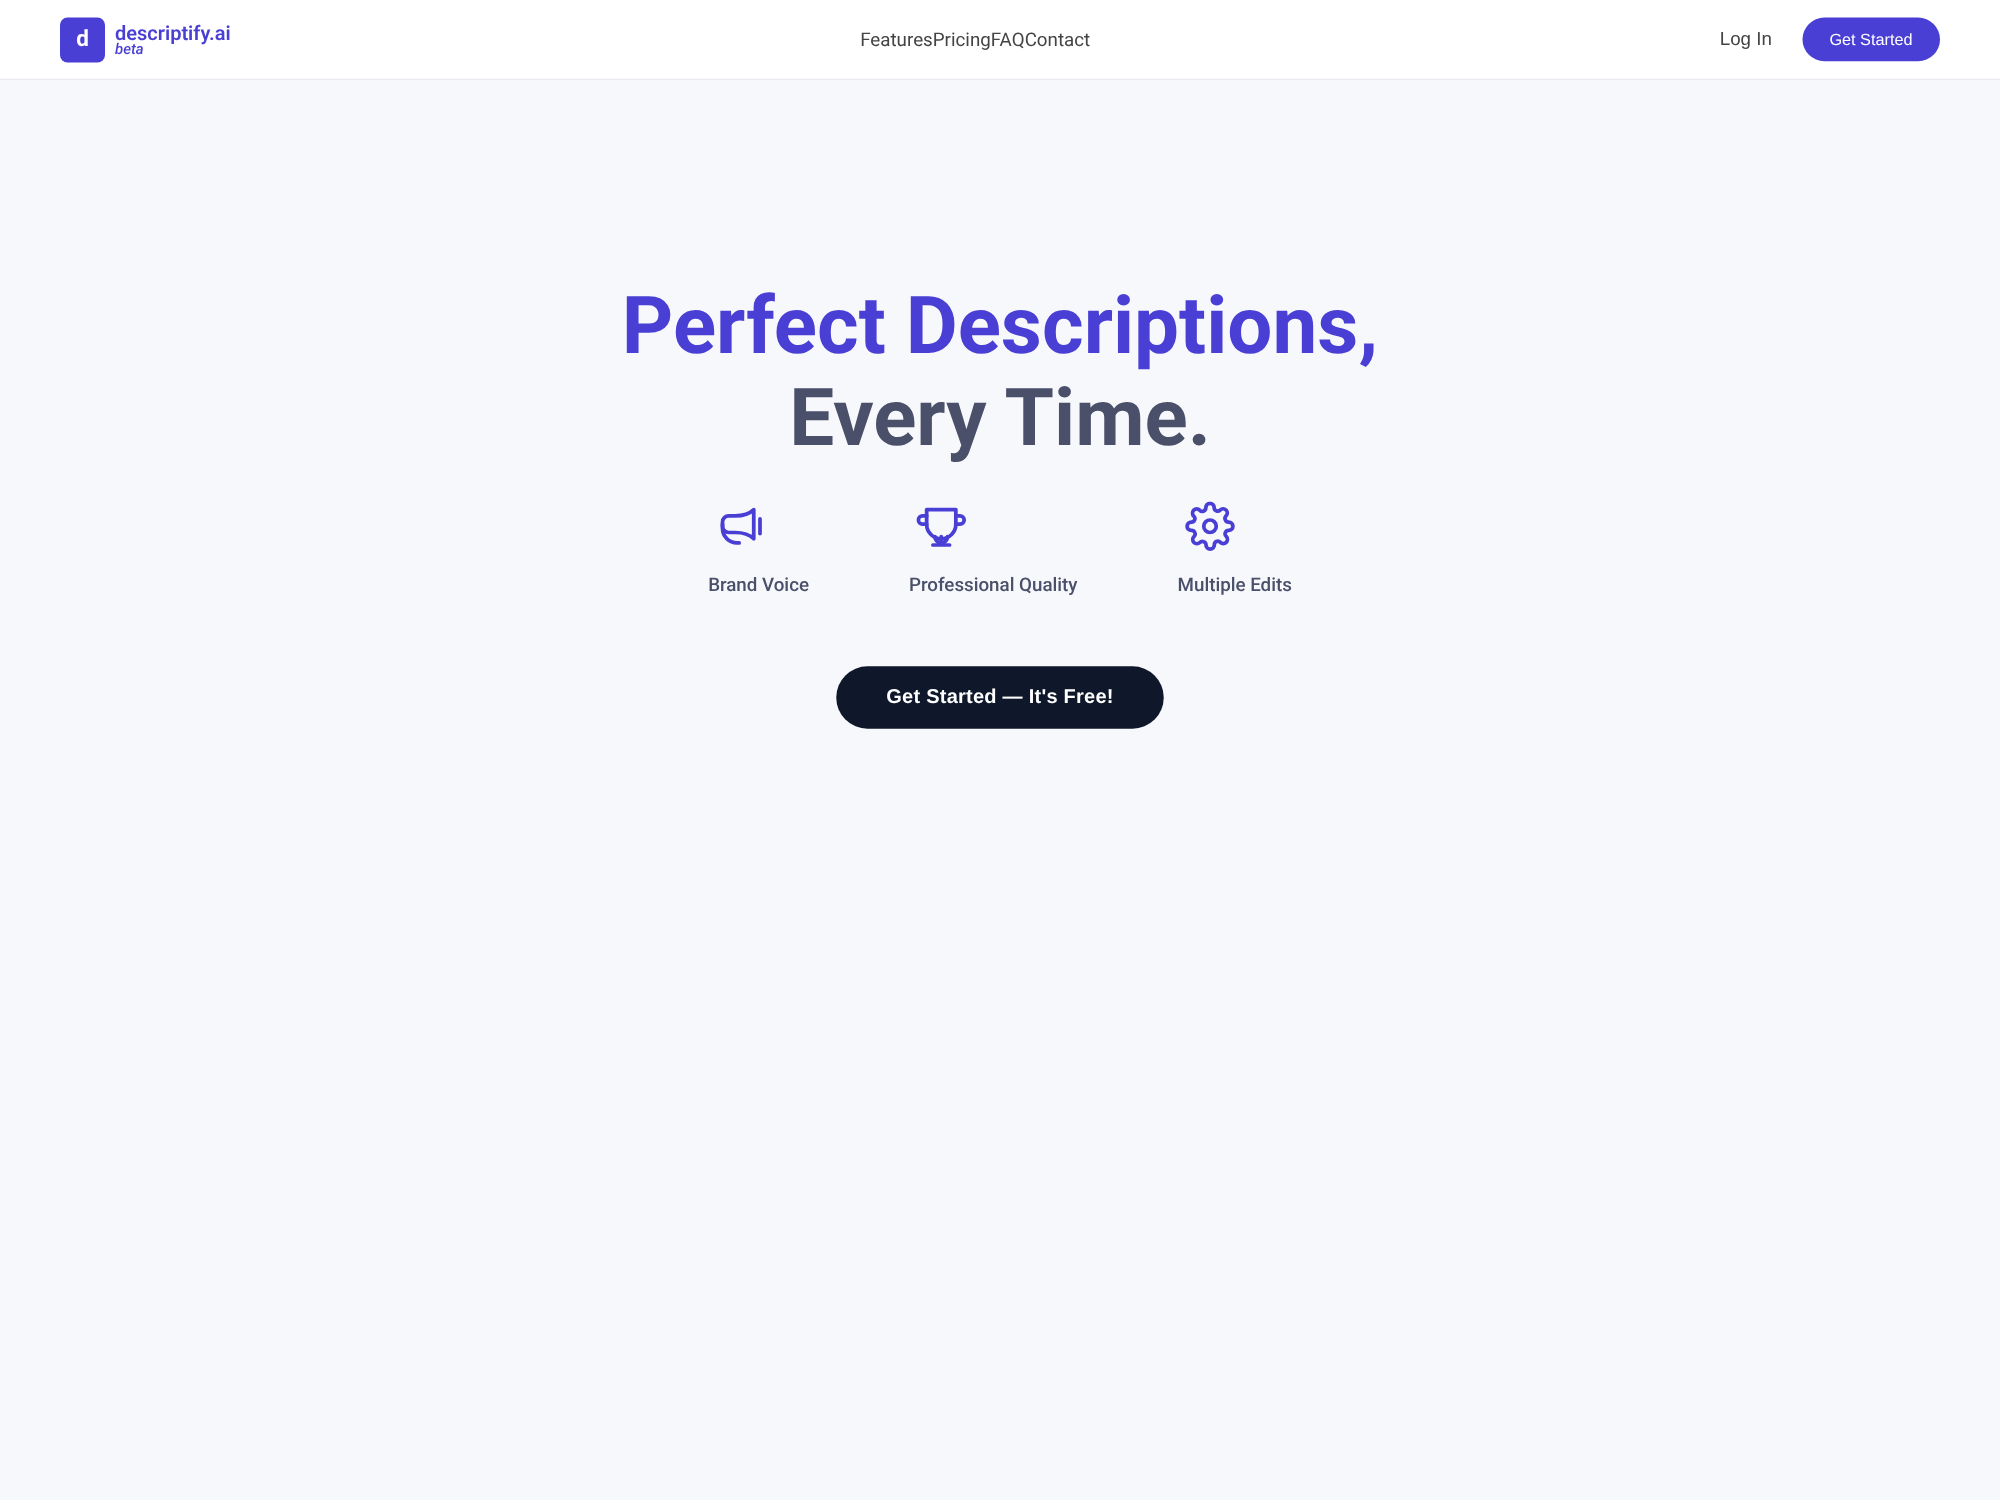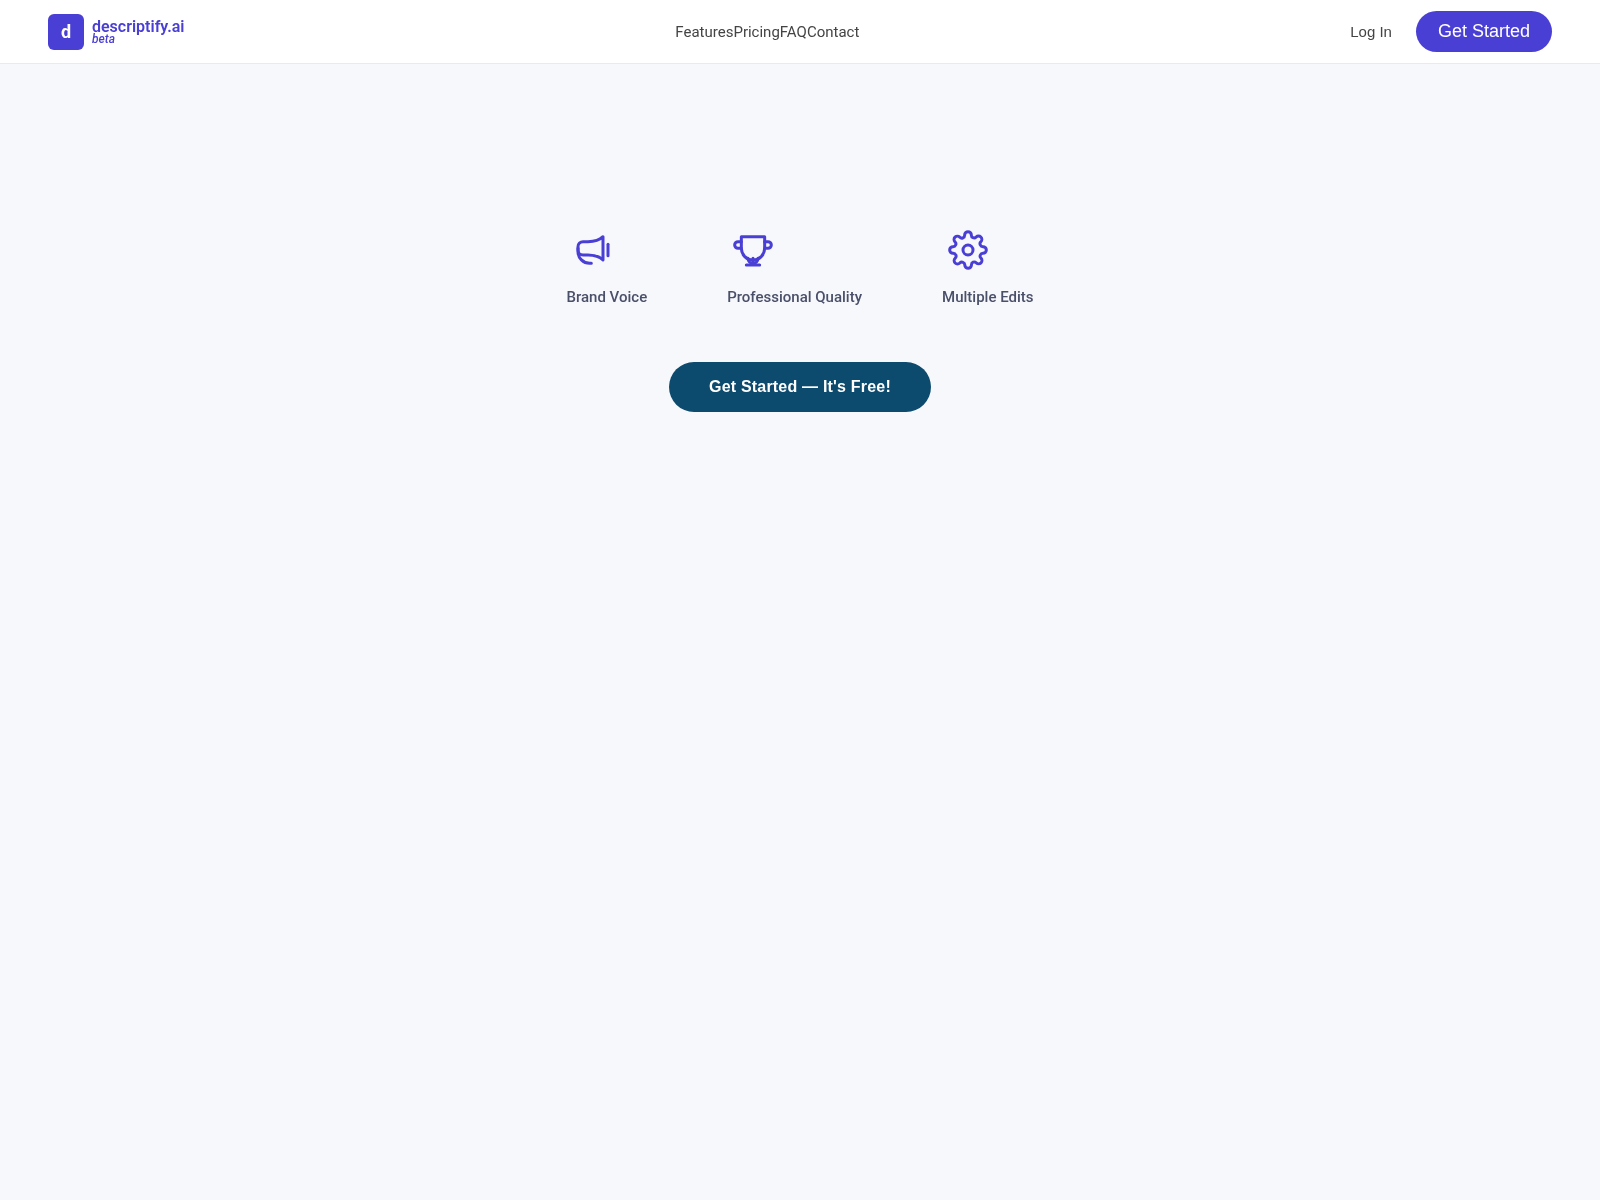--- a/index.html
+++ b/index.html
@@ -92,21 +92,21 @@
       font-size: 15px;
       font-weight: 400;
     }
 
     .btn-get-started-nav {
       background-color: #4a3fd4;
       color: white;
       border: none;
       border-radius: 24px;
       padding: 10px 22px;
-      font-size: 18px;
+      font-size: 13px;
       font-weight: 500;
       cursor: pointer;
     }
 
     
     .hero {
       display: flex;
       flex-direction: column;
       align-items: center;
       justify-content: center;
@@ -171,21 +171,21 @@
     }
 
     .feature-label {
       color: #4a4f6a;
       font-size: 15px;
       font-weight: 500;
     }
 
     
     .btn-cta {
-      background-color: #0c4a6e;
+      background-color: #0f172a;
       color: white;
       border: none;
       border-radius: 28px;
       padding: 16px 40px;
       font-size: 16px;
       font-weight: 600;
       cursor: pointer;
       letter-spacing: 0.2px;
     }
   </style>
@@ -210,20 +210,24 @@
     <li><a href="#">Contact</a></li>
   </ul>
 
   <div class="nav-actions">
     <button class="btn-login">Log In</button>
     <button class="btn-get-started-nav">Get Started</button>
   </div>
 </nav>
 
 <section class="hero">
+  <h1 class="hero-title">
+    <span class="hero-title-line1">Perfect Descriptions,</span><br>
+    <span class="hero-title-line2">Every Time.</span>
+  </h1>
 
 
   <div class="features-row">
 
     <div class="feature-item">
       <div class="feature-icon">
         <svg viewBox="0 0 24 24" xmlns="http://www.w3.org/2000/svg">
 
           <path d="M3 11v2a7 7 0 0 0 7 7h1" stroke-linecap="round" stroke-linejoin="round"></path>
           <path d="M18 4c-2 2-5 3-9 3H6a3 3 0 0 0-3 3v2a3 3 0 0 0 3 3h3c4 0 7 1 9 3V4z" stroke-linecap="round" stroke-linejoin="round"></path>

